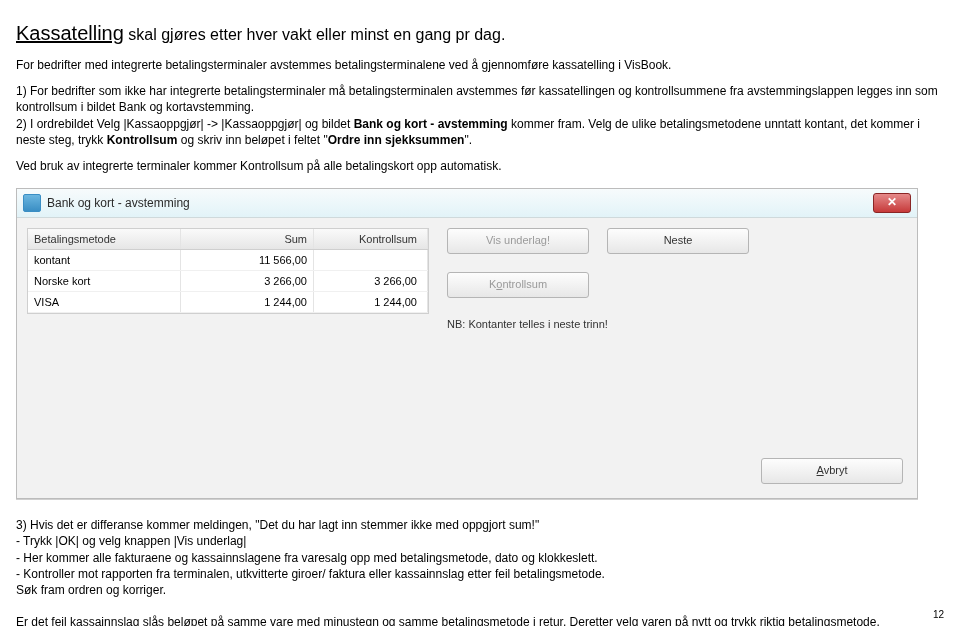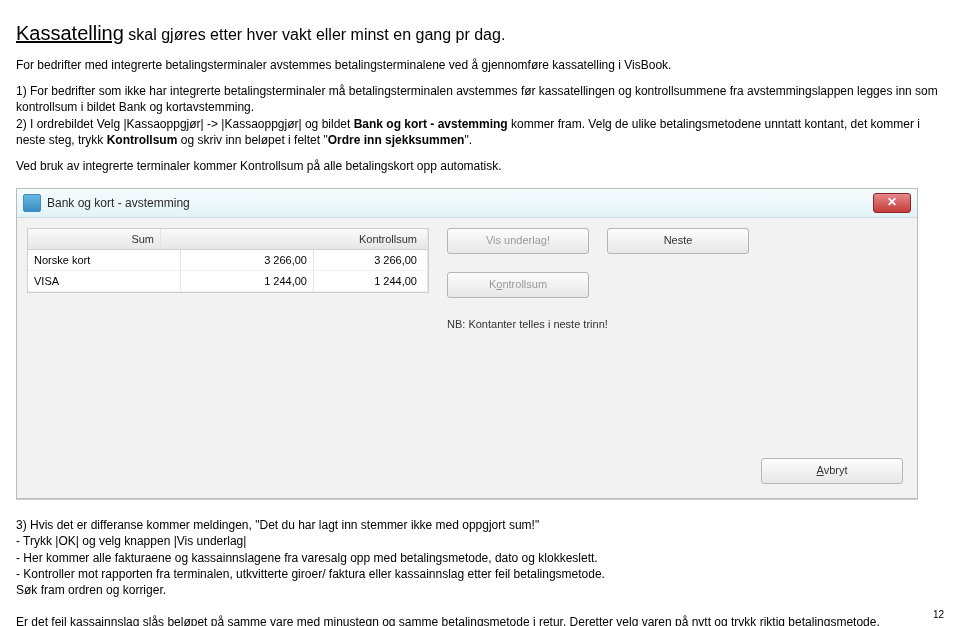--- a/index.html
+++ b/index.html
@@ -169,22 +169,28 @@
   <div class="titlebar">
     <div class="titlebar-icon"></div>
     <div class="titlebar-title">Bank og kort - avstemming</div>
     <div class="close-btn">
       <span>✕</span>
     </div>
   </div>
   <div class="dialog-body">
     <div class="grid">
       <div class="grid-header">
+        <div class="cell col-method">Betalingsmetode</div>
         <div class="cell col-sum">Sum</div>
         <div class="cell col-ctrl">Kontrollsum</div>
+      </div>
+      <div class="grid-row">
+        <div class="cell col-method">kontant</div>
+        <div class="cell col-sum">11 566,00</div>
+        <div class="cell col-ctrl"></div>
       </div>
       <div class="grid-row">
         <div class="cell col-method">Norske kort</div>
         <div class="cell col-sum">3 266,00</div>
         <div class="cell col-ctrl">3 266,00</div>
       </div>
       <div class="grid-row">
         <div class="cell col-method">VISA</div>
         <div class="cell col-sum">1 244,00</div>
         <div class="cell col-ctrl">1 244,00</div>

